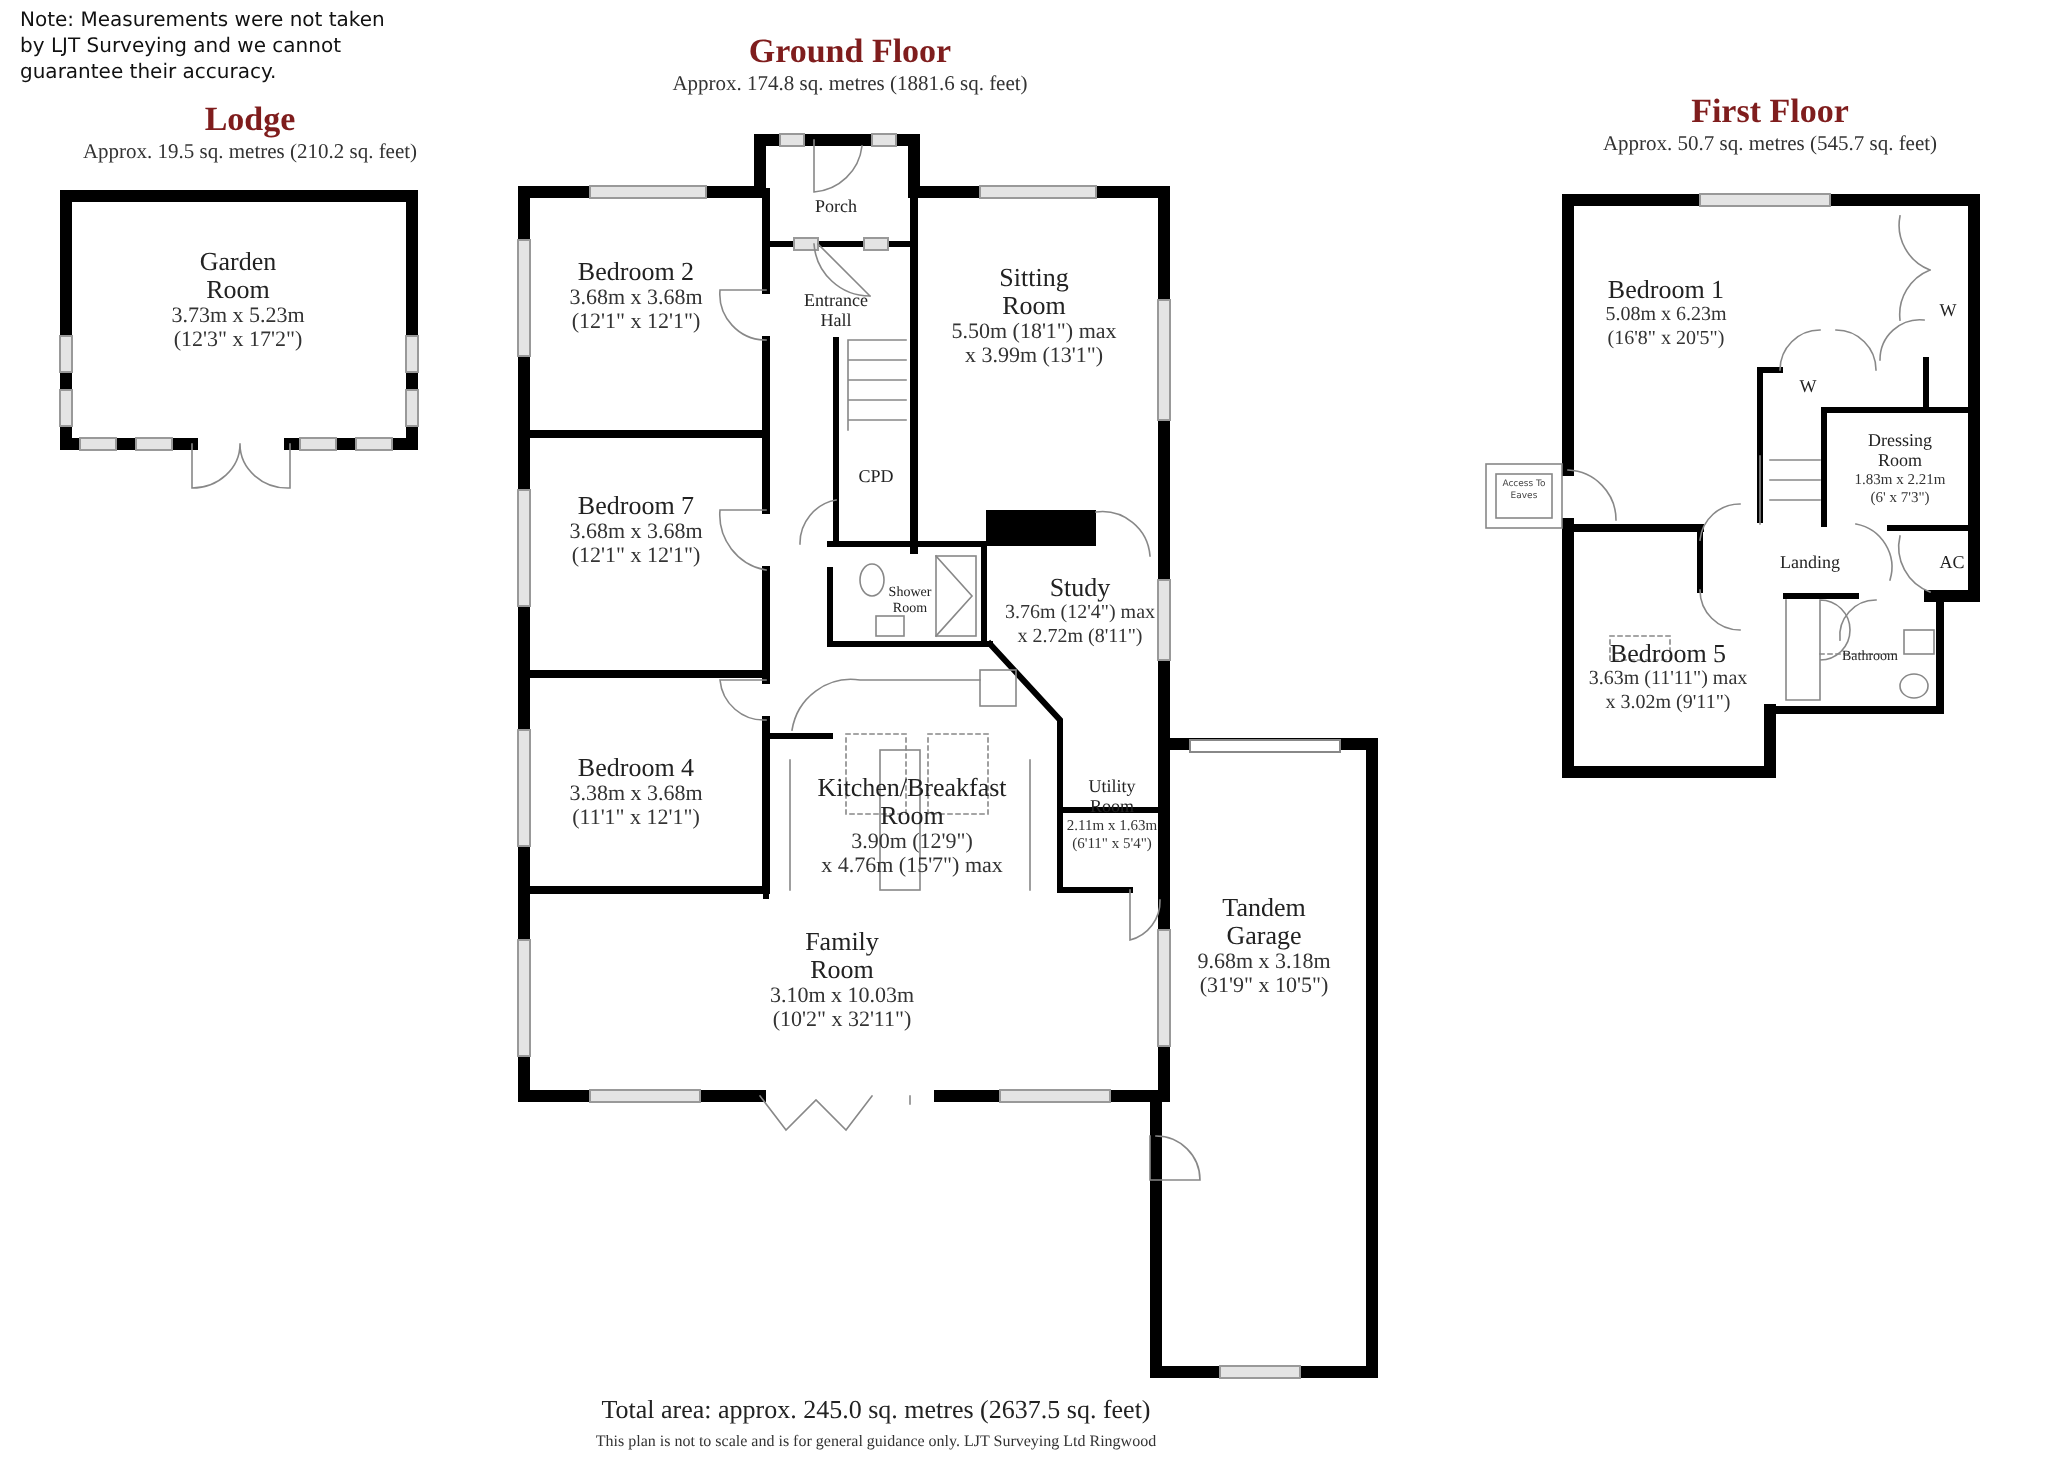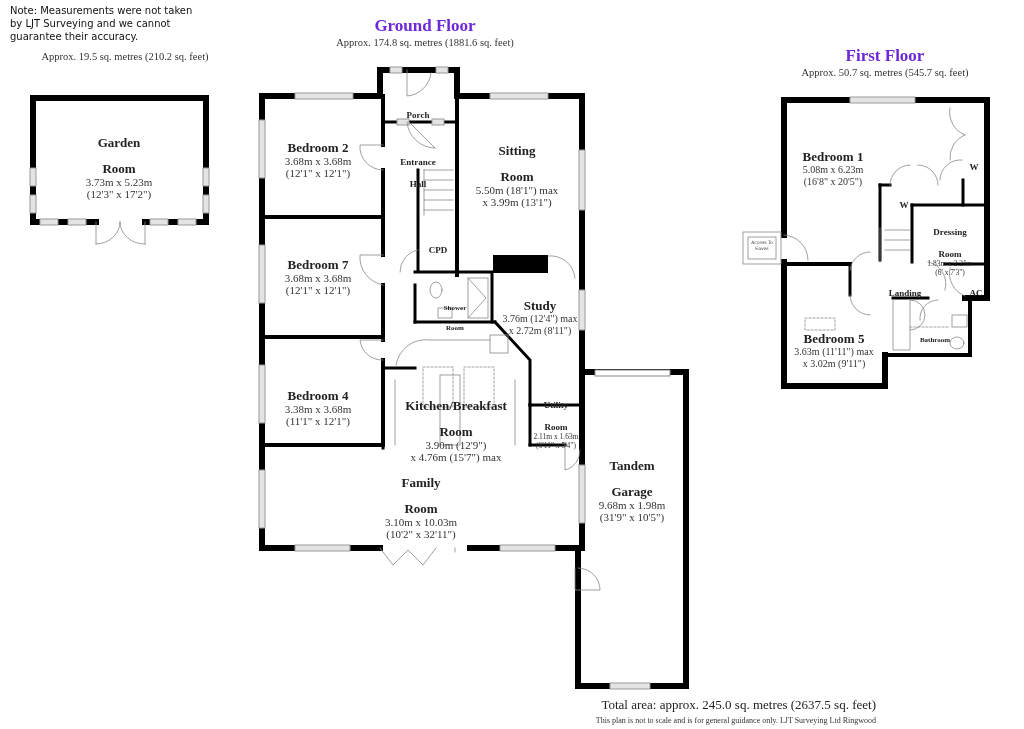--- a/index.html
+++ b/index.html
@@ -1,43 +1,44 @@
 <!DOCTYPE html>
 <html><head>
 <meta charset="utf-8">
 <style>
   html,body{margin:0;padding:0;background:#ffffff;}
   body{width:1024px;height:729px;position:relative;overflow:hidden;font-family:"DejaVu Serif","Liberation Serif",serif;color:#222;}
   .note{position:absolute;left:10px;top:4px;font-family:"DejaVu Sans","Liberation Sans",sans-serif;font-size:10px;line-height:13px;color:#111;}
   .note div{white-space:nowrap;}
   .floor-title{position:absolute;text-align:center;font-family:"Liberation Serif","DejaVu Serif",serif;}
-  .floor-title .t{font-size:17px;font-weight:bold;color:#6d28d9;line-height:20px;}
+  .floor-title .t{font-size:17px;font-weight:bold;color:#7f1d1d;line-height:20px;}
   .floor-title .s{font-size:10.5px;color:#333;line-height:13px;}
   svg{position:absolute;left:0;top:0;}
   .room-label{position:absolute;text-align:center;font-family:"Liberation Serif","DejaVu Serif",serif;color:#333;white-space:nowrap;transform:translateX(-50%);}
-  .room-label .n{font-weight:bold;color:#222;font-size:13px;line-height:14px;margin-top:12px;}
+  .room-label .n{font-weight:normal;color:#222;font-size:13px;line-height:14px;}
   .room-label .d{font-size:11px;line-height:12px;}
   .room-label.sm .n{font-size:9px;line-height:10px;}
   .room-label.sm .d{font-size:7.5px;line-height:9px;}
   .room-label.xs .n{font-size:8px;line-height:10px;}
-  .footer{position:absolute;left:0;width:876px;text-align:right;font-family:"Liberation Serif","DejaVu Serif",serif;}
+  .footer{position:absolute;left:0;width:876px;text-align:center;font-family:"Liberation Serif","DejaVu Serif",serif;}
   .footer .total{top:0;font-size:13px;color:#222;}
   .footer .disc{font-size:8px;color:#333;}
   .eaves{position:absolute;font-family:"DejaVu Sans","Liberation Sans",sans-serif;font-size:4.5px;text-align:center;line-height:6px;color:#444;}
 </style>
 </head>
 <body>
 
 <div class="note">
   <div>Note: Measurements were not taken</div>
   <div>by LJT Surveying and we cannot</div>
   <div> guarantee their accuracy.</div>
 </div>
 
 <div class="floor-title" style="left:20px;top:50px;width:210px;">
+  <div class="t">Lodge</div>
   <div class="s">Approx. 19.5 sq. metres (210.2 sq. feet)</div>
 </div>
 <div class="floor-title" style="left:300px;top:16px;width:250px;">
   <div class="t">Ground Floor</div>
   <div class="s">Approx. 174.8 sq. metres (1881.6 sq. feet)</div>
 </div>
 <div class="floor-title" style="left:770px;top:46px;width:230px;">
   <div class="t">First Floor</div>
   <div class="s">Approx. 50.7 sq. metres (545.7 sq. feet)</div>
 </div>
@@ -253,21 +254,21 @@
 </div>
 <div class="room-label" style="left:421px;top:464px;">
   <div class="n">Family</div>
   <div class="n">Room</div>
   <div class="d">3.10m x 10.03m</div>
   <div class="d">(10'2" x 32'11")</div>
 </div>
 <div class="room-label" style="left:632px;top:447px;">
   <div class="n">Tandem</div>
   <div class="n">Garage</div>
-  <div class="d">9.68m x 1.98m</div>
+  <div class="d">9.68m x 3.18m</div>
   <div class="d">(31'9" x 10'5")</div>
 </div>
 
 <div class="room-label" style="left:833px;top:138px;">
   <div class="n">Bedroom 1</div>
   <div class="d" style="font-size:10px;">5.08m x 6.23m</div>
   <div class="d" style="font-size:10px;">(16'8" x 20'5")</div>
 </div>
 <div class="room-label sm" style="left:974px;top:150px;">
   <div class="n">W</div>

